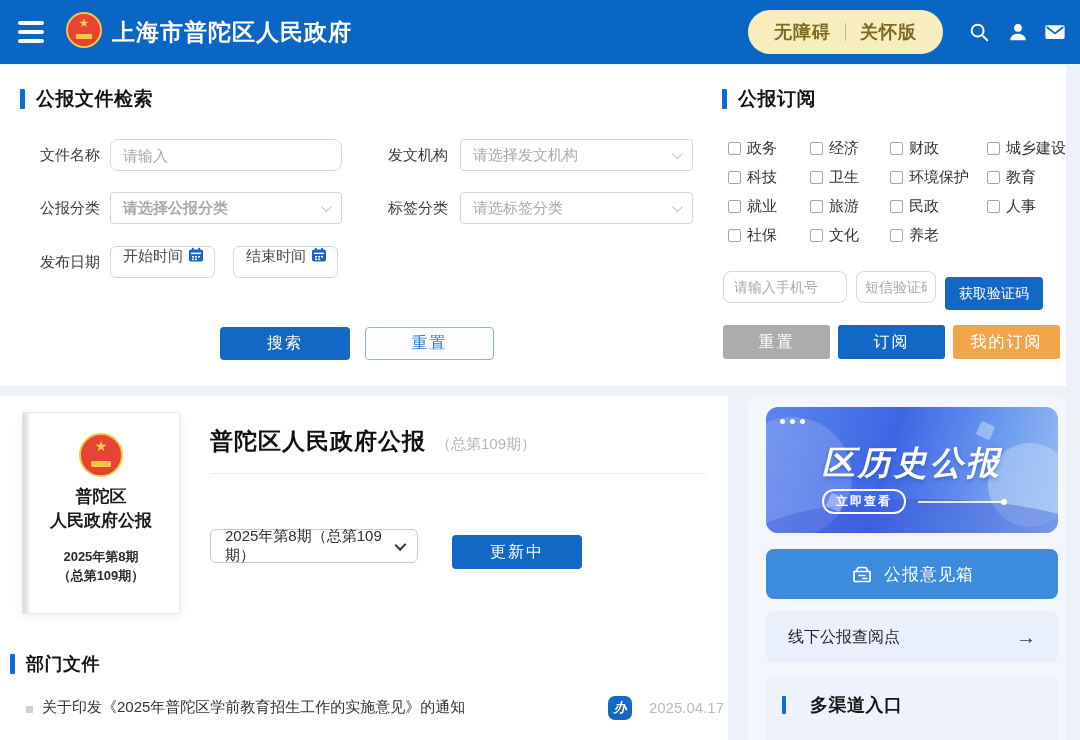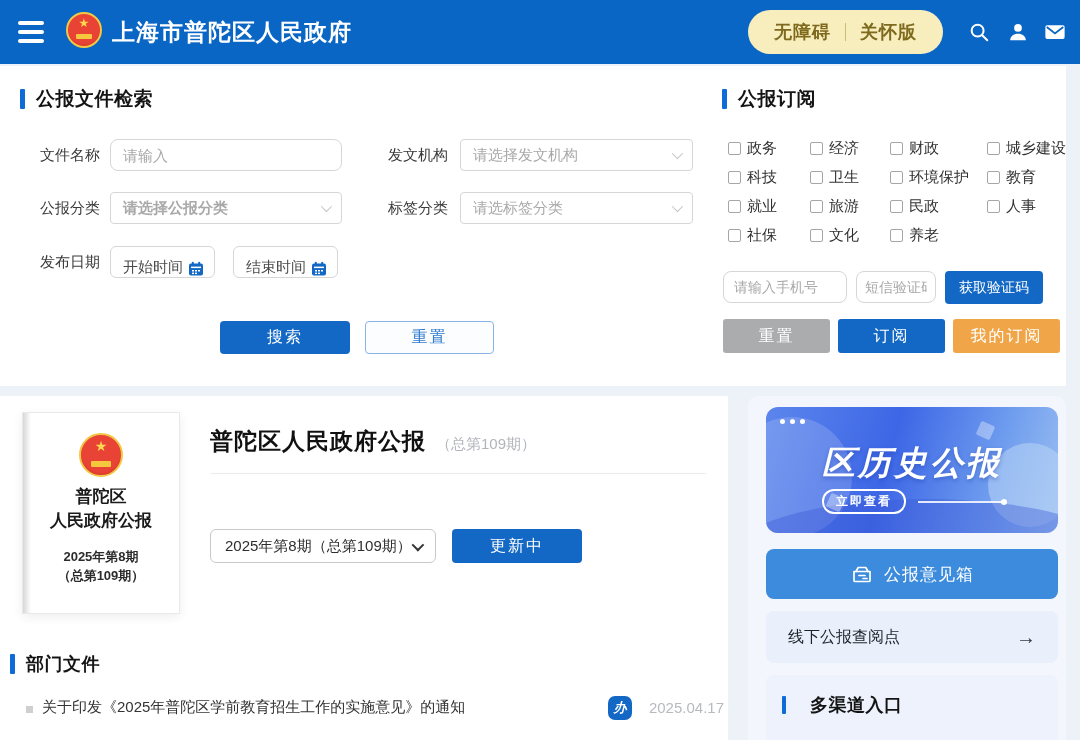--- a/index.html
+++ b/index.html
@@ -41,25 +41,25 @@
   .flabel { position:absolute; font-size:15px; color:#3a3a3a; line-height:32px; }
   .tinput { position:absolute; height:32px; border:1px solid #d6d6d6; border-radius:8px;
     padding:0 12px; font-size:15px; color:#333; font-family:"Liberation Sans",sans-serif; outline:none; }
   .tinput::placeholder { color:#a9a9a9; }
   .selbox { position:absolute; height:32px; border:1px solid #d6d6d6; border-radius:4px;
     display:flex; align-items:center; justify-content:space-between; padding:0 12px; cursor:pointer; background:#fff; }
   .selbox .ph { font-size:15px; color:#a9a9a9; }
   .chev { width:8px; height:8px; border-right:1.5px solid #c2c2c2; border-bottom:1.5px solid #c2c2c2;
     transform:rotate(45deg) translateY(-2px); }
   .datebox { position:absolute; height:32px; border:1px solid #d6d6d6; border-radius:6px;
-    display:flex; align-items:flex-end; justify-content:space-between; padding:0 10px 0 12px; cursor:pointer; background:#fff; }
+    display:flex; align-items:flex-start; justify-content:space-between; padding:0 10px 0 12px; cursor:pointer; background:#fff; }
   .datebox .ph { font-size:15px; color:#4c4c4c; }
   .cal { width:16px; height:16px; }
   .btn { position:absolute; border:none; border-radius:4px; font-size:16px; cursor:pointer;
-    font-family:Liberation Sans, sans-serif; letter-spacing:2px; }
+    font-family:Liberation Sans, sans-serif; letter-spacing:2px;margin-top:6px; }
   .btn-blue { background:#1268c4; color:#fff; }
   .btn-outline { background:#fbfdff; color:#2e7ace; border:1px solid #8ab4e6; }
 
   
   .topics { position:absolute; left:728px; top:74px; width:336px; display:grid;
     grid-template-columns:82px 80px 97px auto; row-gap:13px; }
   .topic { display:flex; align-items:center; gap:6px; cursor:pointer; height:16px; }
   .topic .cb { width:13px; height:13px; border:1px solid #a6a6a6; border-radius:2px; background:#fff; flex:none; }
   .topic .tl { font-size:15px; color:#303030; white-space:nowrap; }
   .btn-gray { background:#aaacae; color:#fff; }
@@ -75,21 +75,21 @@
     border:2px solid #f2c744; position:relative; }
   .cover .c-emblem::after { content:"★"; position:absolute; left:50%; top:3px; transform:translateX(-50%);
     color:#ffd84d; font-size:14px; line-height:16px; }
   .cover .c-emblem::before { content:""; position:absolute; left:50%; bottom:8px; transform:translateX(-50%);
     width:20px; height:6px; background:#f5c83e; border-radius:1px; }
   .cover .t1 { font-size:17px; font-weight:bold; color:#1a1a1a; line-height:24px; }
   .cover .iss { margin-top:14px; font-size:13px; font-weight:bold; color:#2c2c2c; line-height:19px; }
   .b-title { position:absolute; left:210px; top:30px; font-size:23px; font-weight:bold; color:#111; letter-spacing:1px; }
   .b-suffix { font-size:15px; font-weight:normal; color:#b2b5ba; margin-left:10px; letter-spacing:0; }
   .b-divider { position:absolute; left:210px; top:77px; width:496px; height:1px; background:#ececec; }
-  .issuesel { position:absolute; left:210px; top:133px; width:226px; height:34px; border:1px solid #c9c9c9;
+  .issuesel { position:absolute; left:210px; top:133px; width:208px; height:34px; border:1px solid #c9c9c9;
     border-radius:6px; display:flex; align-items:center; justify-content:space-between; padding:0 14px;
     cursor:pointer; background:#fff; }
   .issuesel .v { font-size:15px; color:#2e2e2e; }
   .chev-dark { width:9px; height:9px; border-right:2.5px solid #333; border-bottom:2.5px solid #333;
     transform:rotate(45deg) translateY(-2px); }
   .doc-row { position:absolute; left:26px; top:300px; width:700px; height:26px; }
   .doc-row .dot { position:absolute; left:0; top:10px; width:7px; height:7px; background:#cfcfcf; }
   .doc-row .dt { position:absolute; left:16px; top:2px; font-size:15px; color:#333; cursor:pointer; }
   .doc-badge { position:absolute; left:582px; top:0; width:24px; height:24px; background:#1268c4;
     border-radius:7px; color:#fff; font-size:13px; font-weight:bold; font-style:italic;

